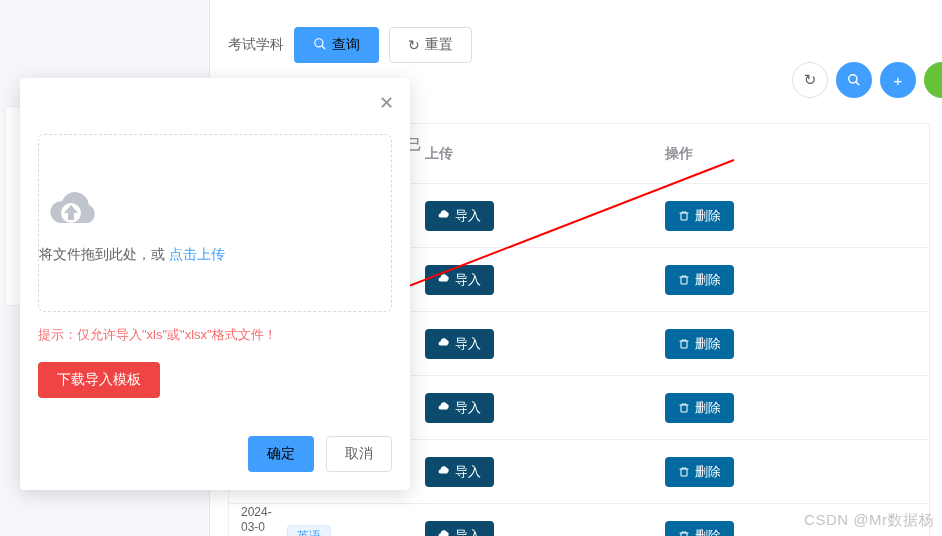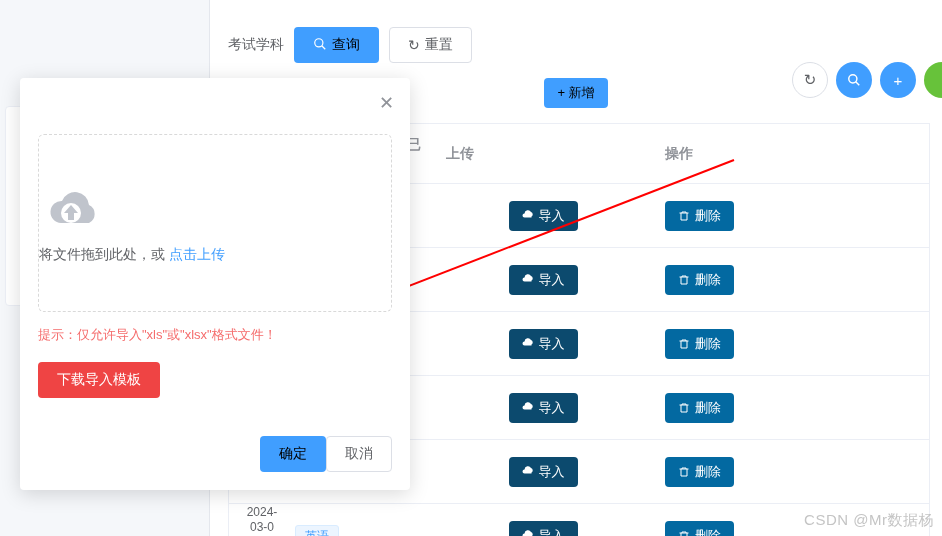--- a/index.html
+++ b/index.html
@@ -1,19 +1,19 @@
 <!DOCTYPE html>
 <html><head>
   <meta charset="utf-8">
   <style>
     * { margin: 0; padding: 0; box-sizing: border-box; font-family: "Microsoft YaHei", Arial, sans-serif; }
     body { width: 942px; height: 536px; background: #fff; overflow: hidden; position: relative; }
     
     
-    .page { position: absolute; top: 0; left: 0; width: 942px; height: 536px; text-align: center; }
+    .page { position: absolute; top: 0; left: 0; width: 942px; height: 536px; }
     .left-col { position: absolute; left: 0; top: 0; width: 210px; height: 536px; background: #f5f7fa; border-right: 1px solid #e4e7ed; }
     .left-card { position:absolute; left:5px; top:106px; right:5px; height:200px; background:#fff; border:1px solid #ebeef5; border-radius:4px; }
     .main-area { position: absolute; left: 210px; top: 0; right: 0; height: 536px; padding: 20px 18px 0 18px; }
     
     .filter-row { display: flex; align-items: center; gap: 10px; height: 50px; }
     .filter-label { font-size: 14px; color: #606266; }
     .sel-input { width: 140px; height: 36px; border: 1px solid #dcdfe6; border-radius: 4px; padding: 0 30px 0 12px; font-size: 14px; color: #c0c4cc; position: relative; background:#fff; display:flex; align-items:center;}
     .sel-suffix { position:absolute; right:8px; top:8px; color:#c0c4cc; font-size:12px;}
     .btn { height: 36px; padding: 0 18px; border-radius: 4px; font-size: 14px; display: inline-flex; align-items: center; justify-content: center; cursor: pointer; border: 1px solid transparent; gap:5px; }
     .btn-primary { background: #409eff; color: #000000; }
@@ -48,21 +48,21 @@
     
     
     .backdrop { position:absolute; left:0; top:0; right:0; bottom:0; }
     .modal { position:absolute; left:20px; top:78px; width:390px; height:412px; background:#fff; border-radius:4px; box-shadow: 0 4px 20px rgba(0,0,0,.15); padding:18px 18px 0 18px; }
     .modal-close { position:absolute; right:16px; top:14px; font-size:18px; color:#909399; cursor:pointer; }
     .uploader { margin-top:38px; border:1px dashed #d9d9d9; border-radius:6px; height:178px; display:flex; flex-direction:column; align-items:flex-start; justify-content:center; color:#606266; font-size:14px; }
     .uploader .cloud { color:#c0c4cc; margin-bottom:14px; }
     .uploader .link { color:#409eff; cursor:pointer; }
     .hint { margin-top:14px; font-size:13px; color:#f56c6c; }
     .tpl-row { margin-top:18px; }
-    .modal-footer { position:absolute; right:18px; bottom:18px; display:flex; gap:0; }
+    .modal-footer { position:absolute; right:18px; bottom:18px; display:flex; gap:12px; }
     
     
     .arrow-svg { position:absolute; left:0; top:0; pointer-events:none; }
     
     .watermark { position:absolute; right:8px; bottom:6px; font-size:15px; color:rgba(190,190,190,.9); letter-spacing:.5px; pointer-events:none; }
   </style>
 </head>
 <body>
 
 <div class="page">

